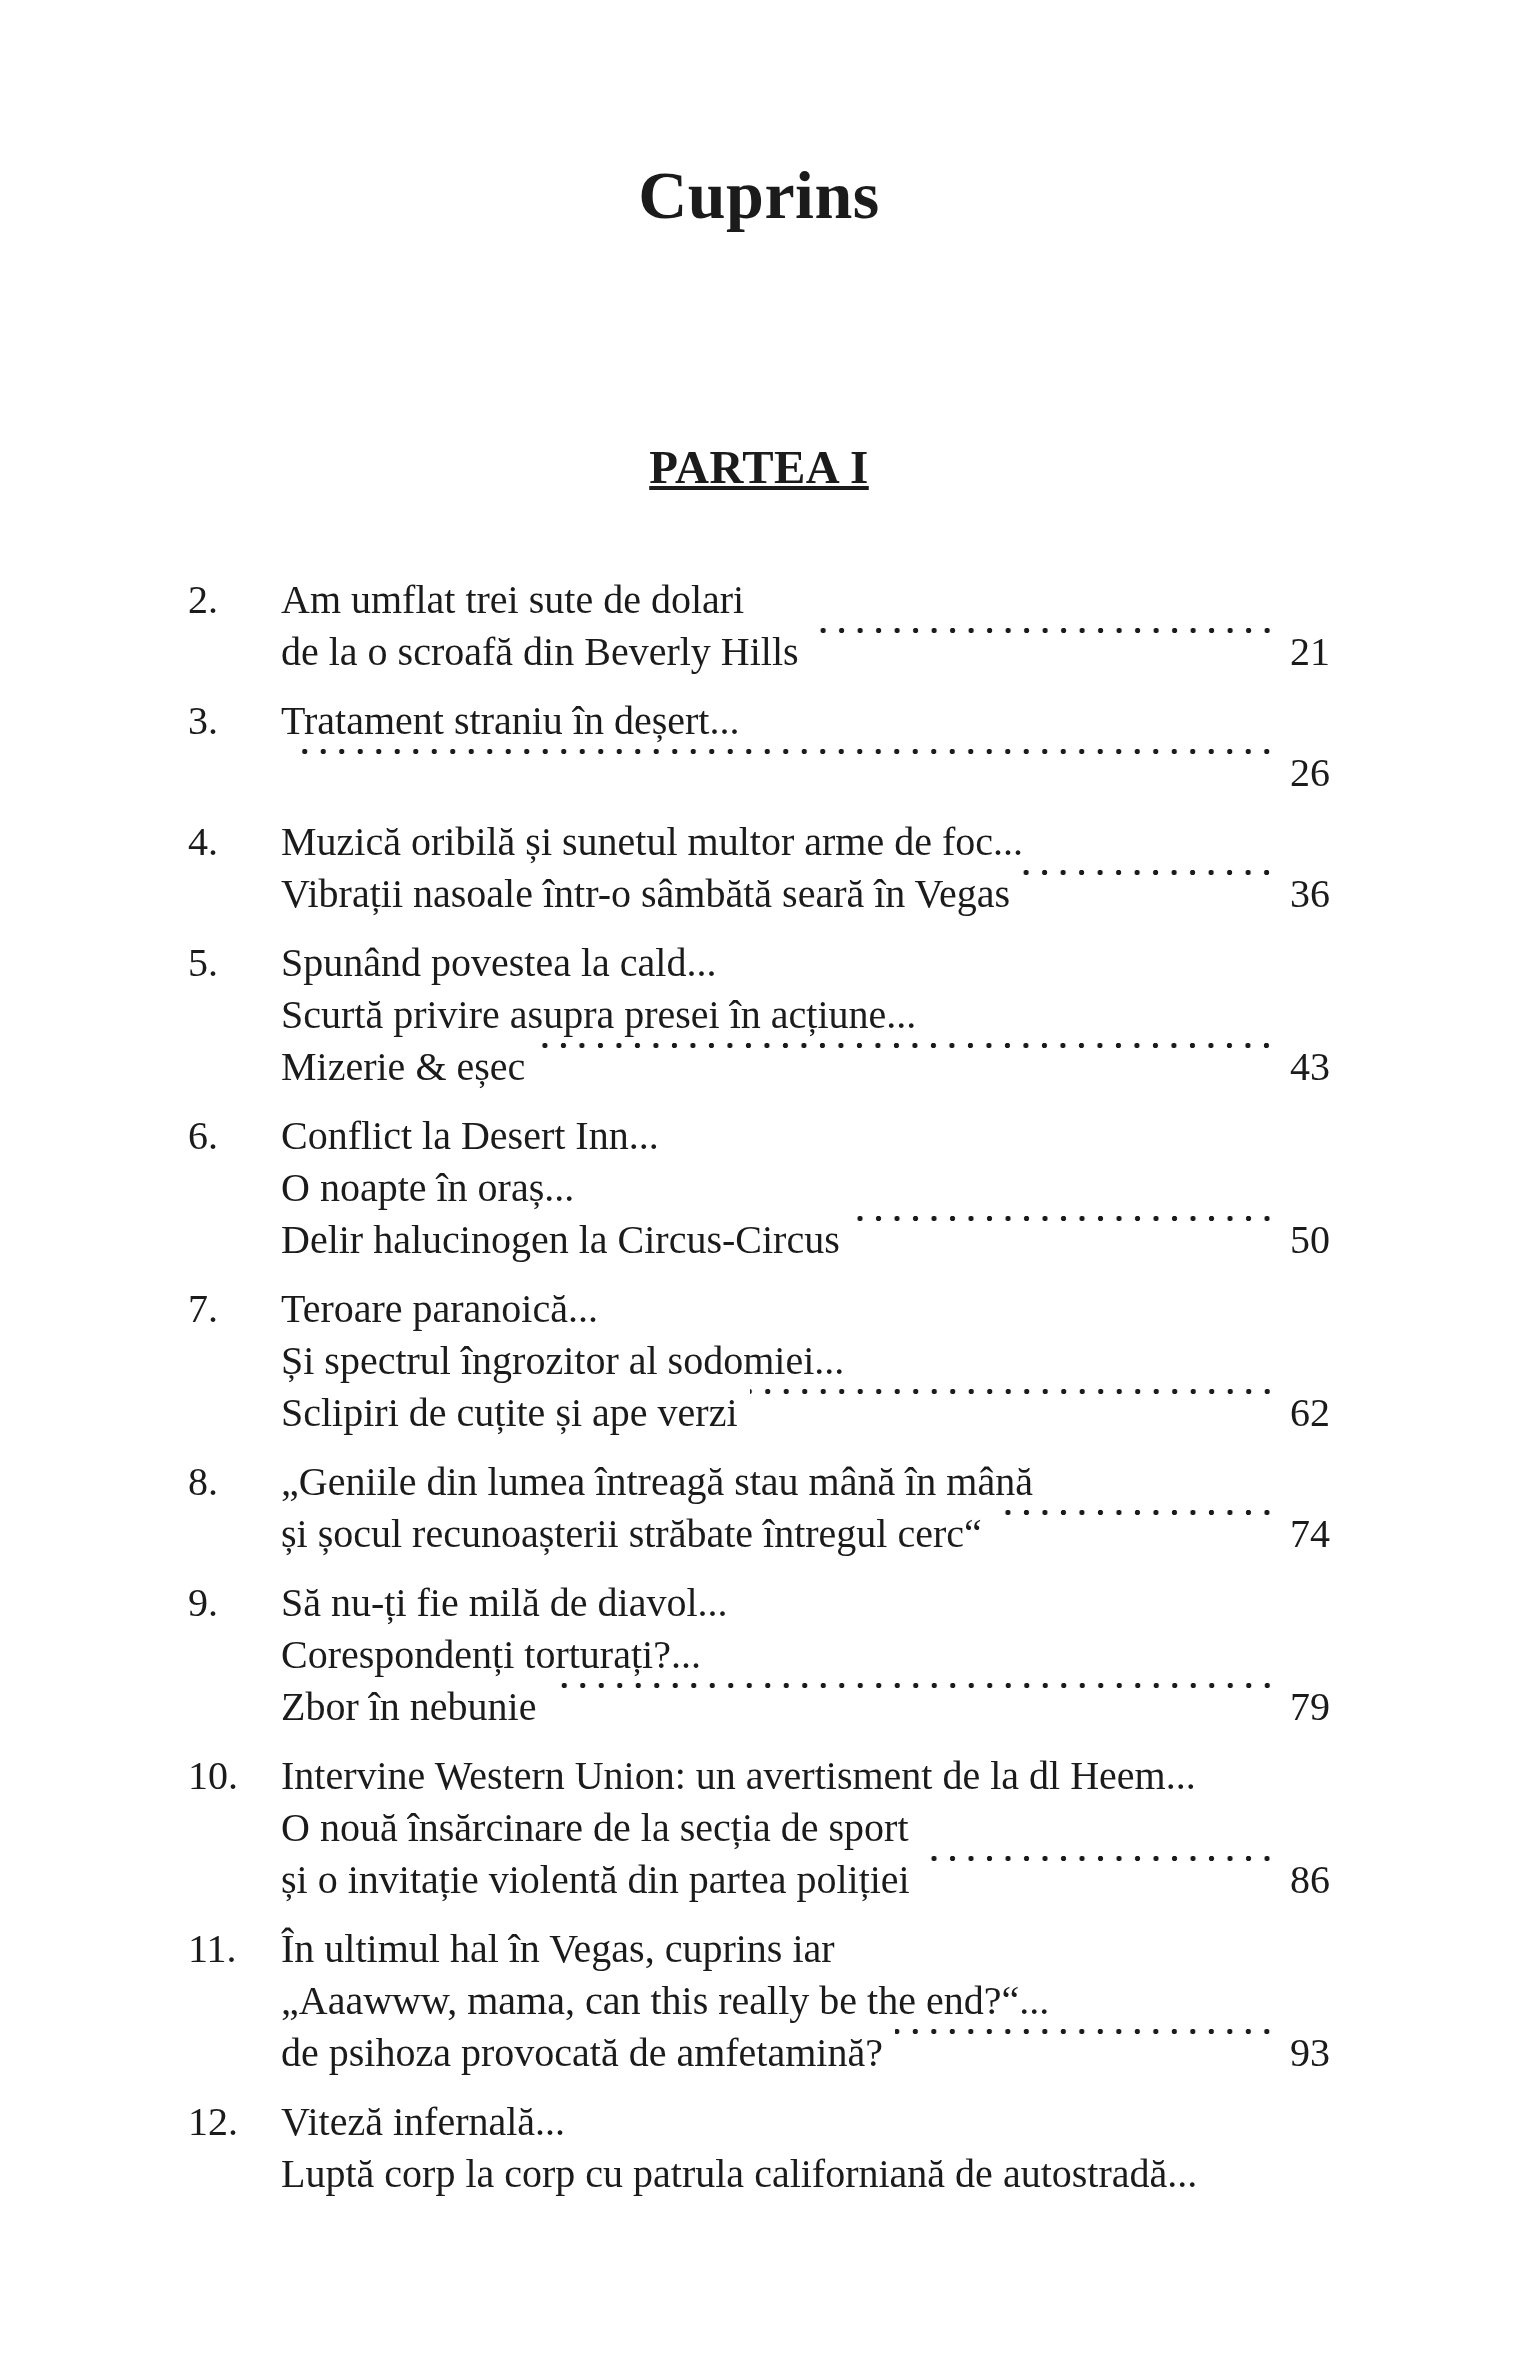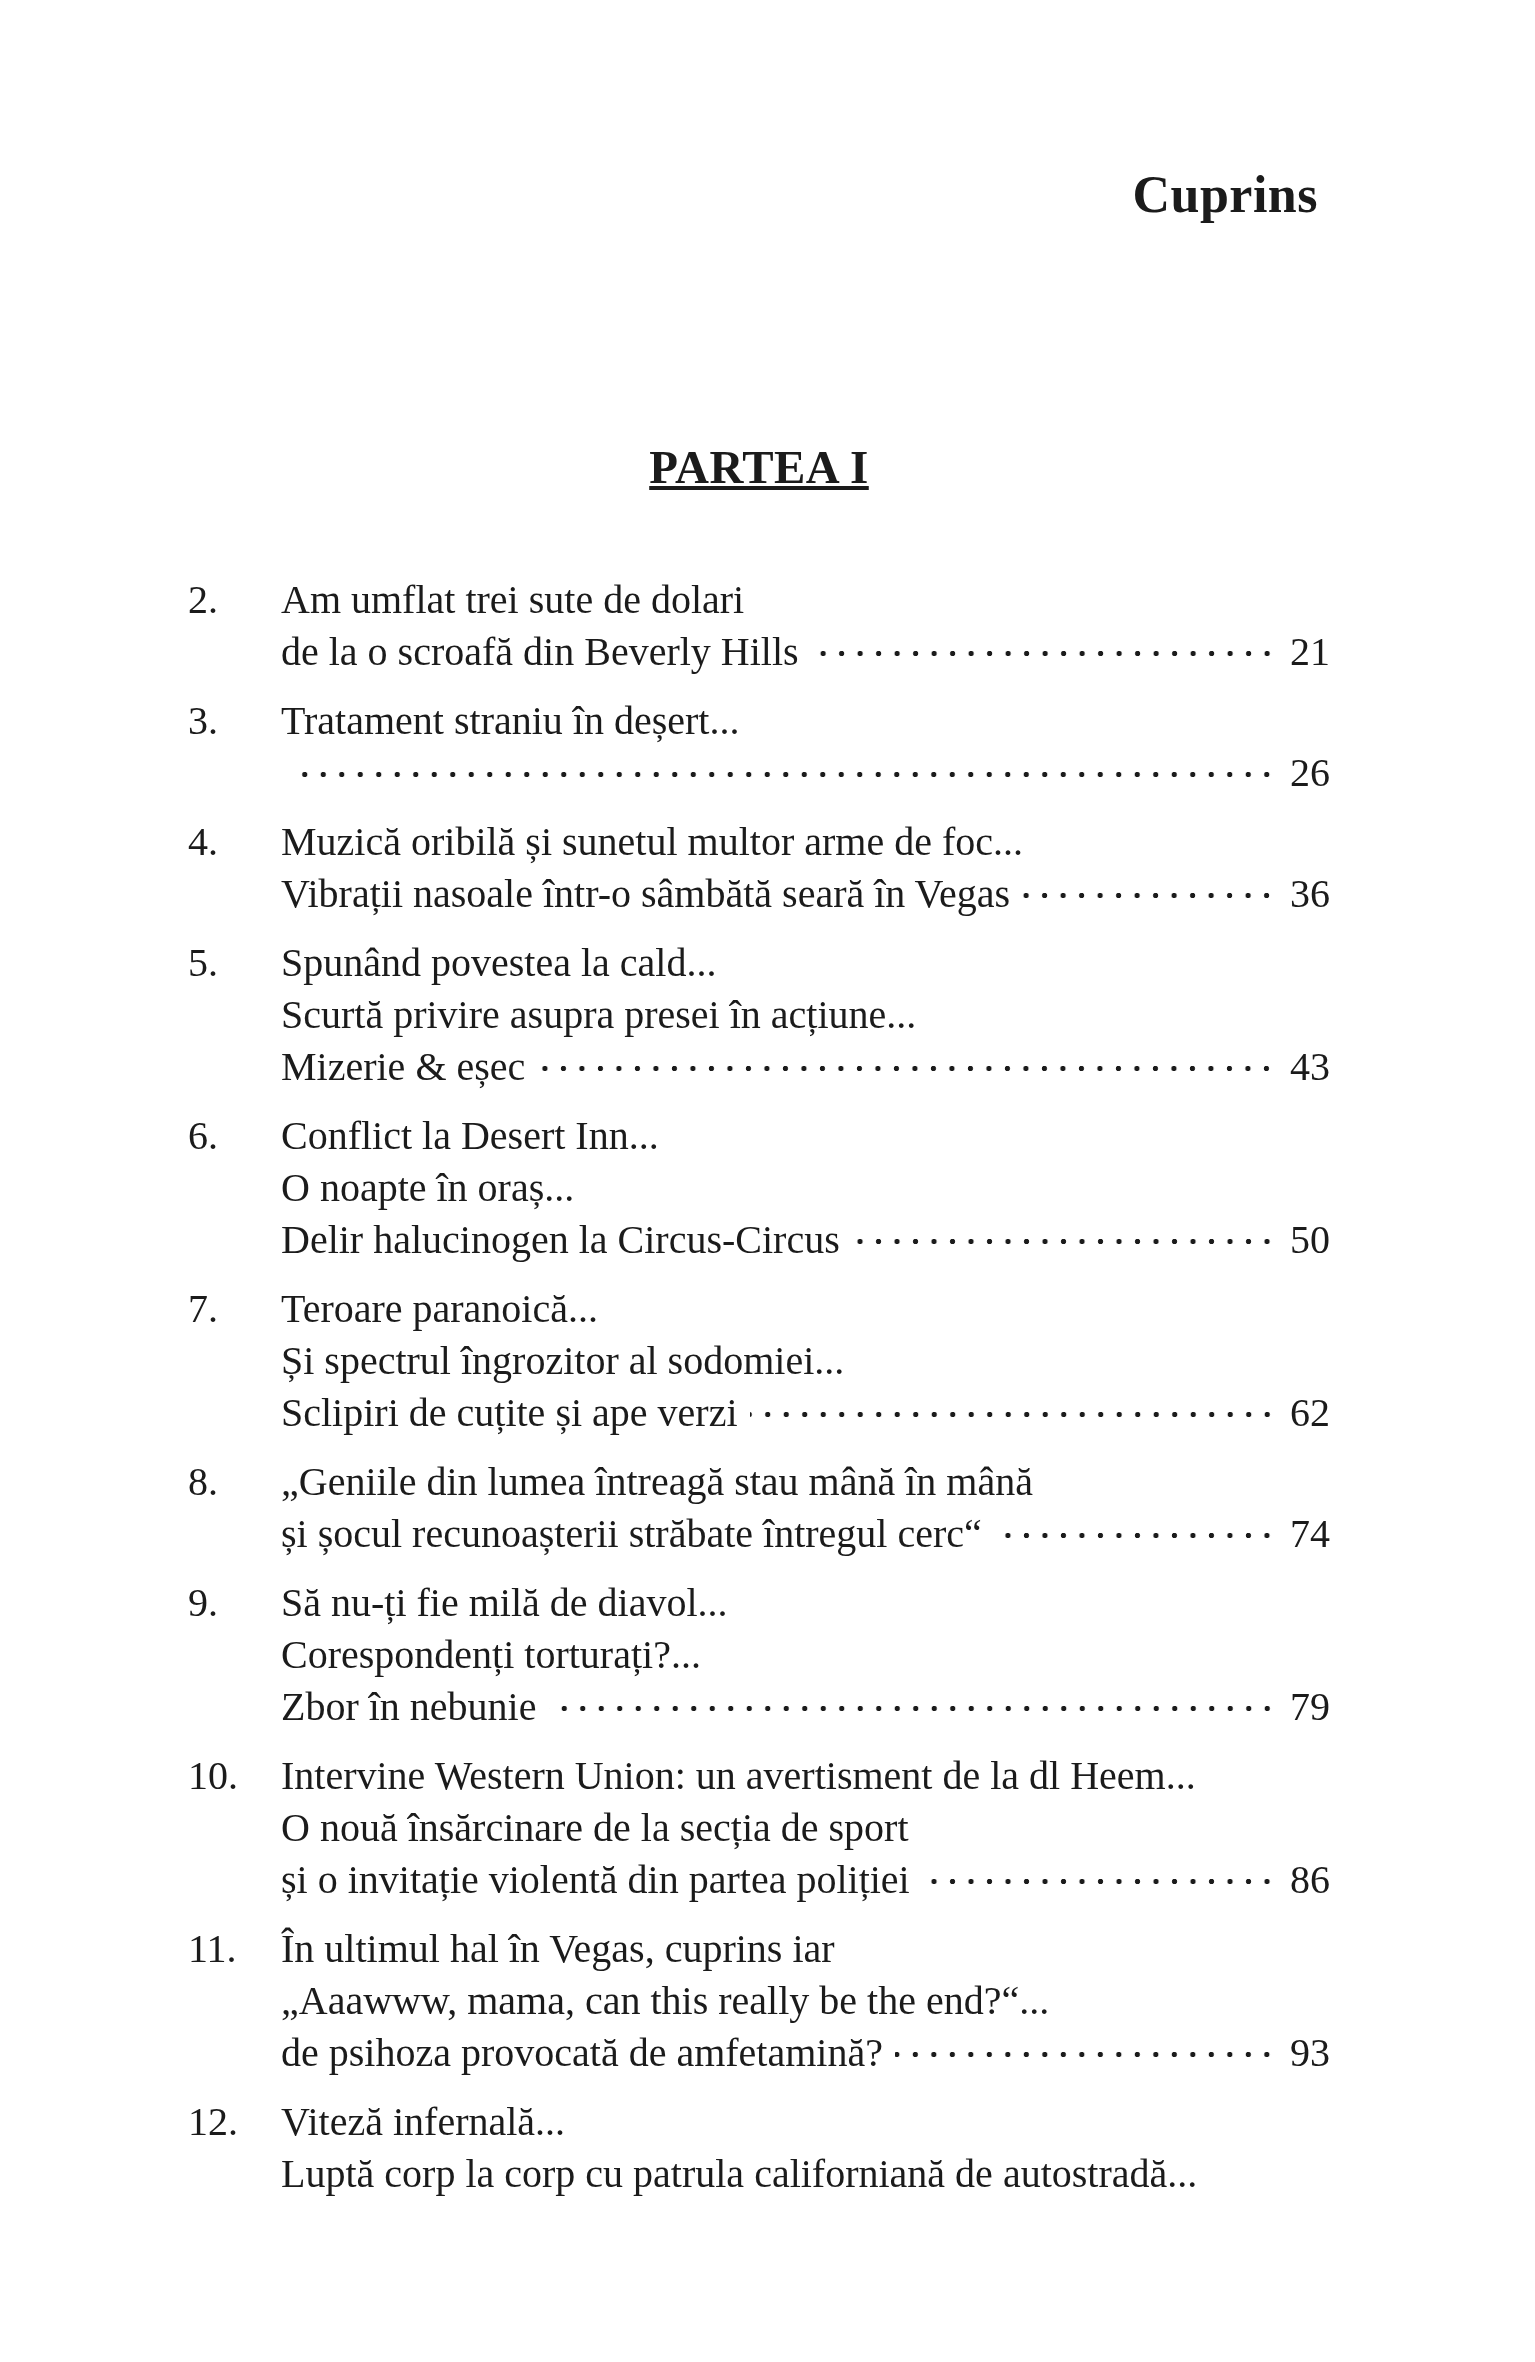--- a/index.html
+++ b/index.html
@@ -20,24 +20,24 @@
     height: 2362px;
     background: #ffffff;
   }
   .content {
     margin-left: 188px;
     width: 1142px;
   }
   .title {
     margin: 12px;
     margin-top: 161px;
-    font-size: 52px;
+    font-size: 68px;
     line-height: 68px;
     font-weight: bold;
-    text-align: right;
+    text-align: center;
     letter-spacing: 0.5px;
   }
   .part-heading {
     margin: 0;
     margin-top: 215px;
     font-size: 47px;
     line-height: 47px;
     font-weight: bold;
     text-align: center;
     letter-spacing: 0.5px;
@@ -51,21 +51,21 @@
     grid-template-columns: 93px 1fr;
     margin-bottom: 17px;
     font-size: 40px;
     line-height: 52px;
   }
   .entry-number {
     text-align: left;
   }
   .toc-line {
     display: flex;
-    align-items: center;
+    align-items: flex-start;
   }
   .line-text {
     white-space: pre;
   }
   .italic {
     font-style: italic;
   }
   .leader {
     flex: 1 1 auto;
     height: 7px;

